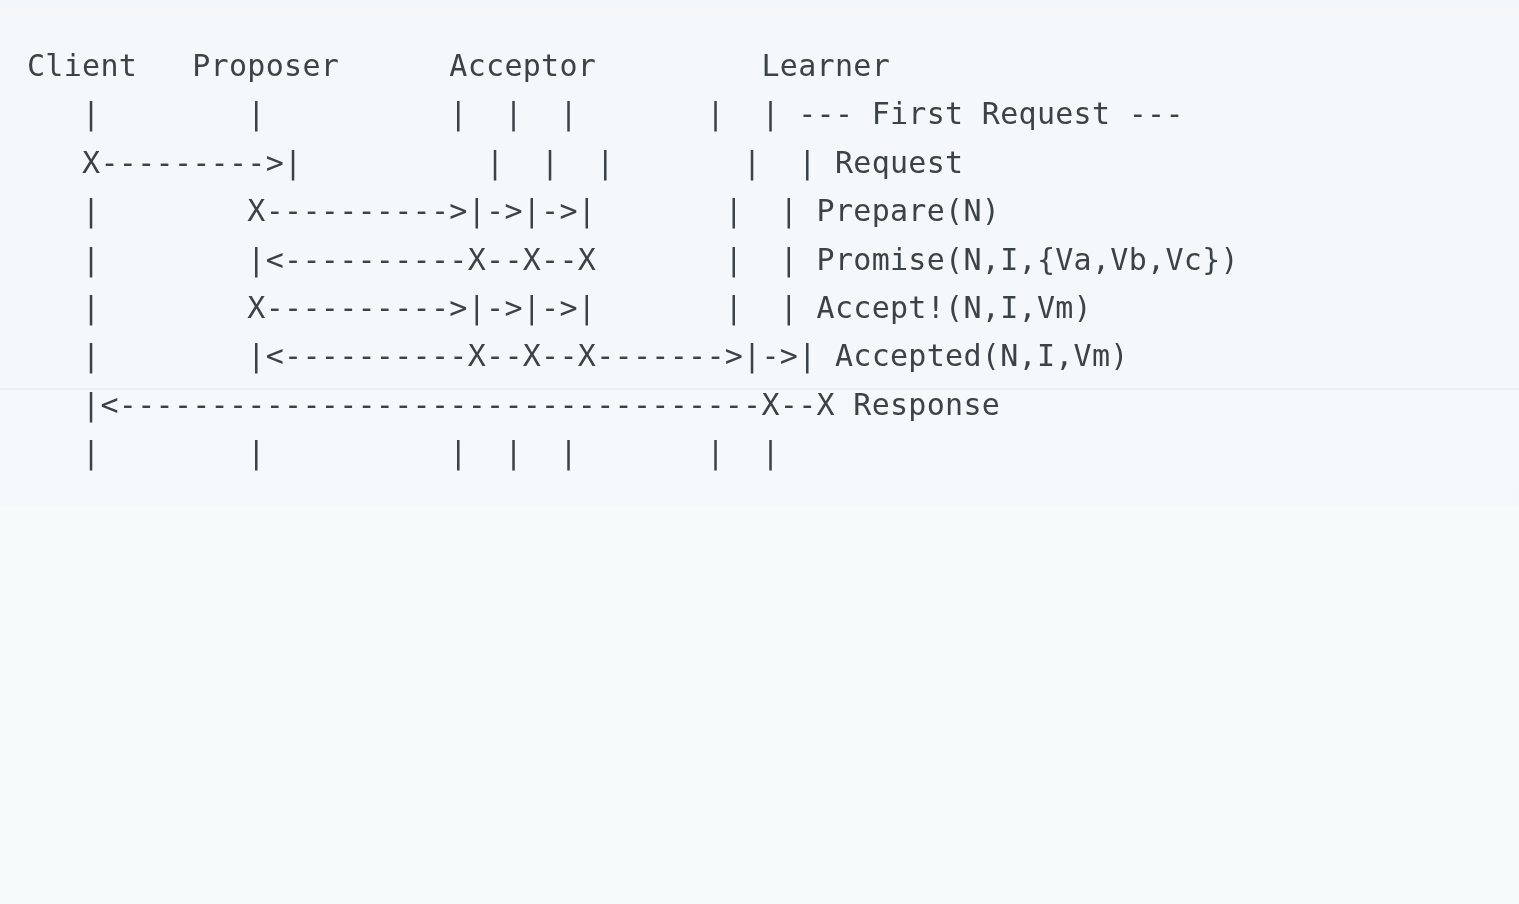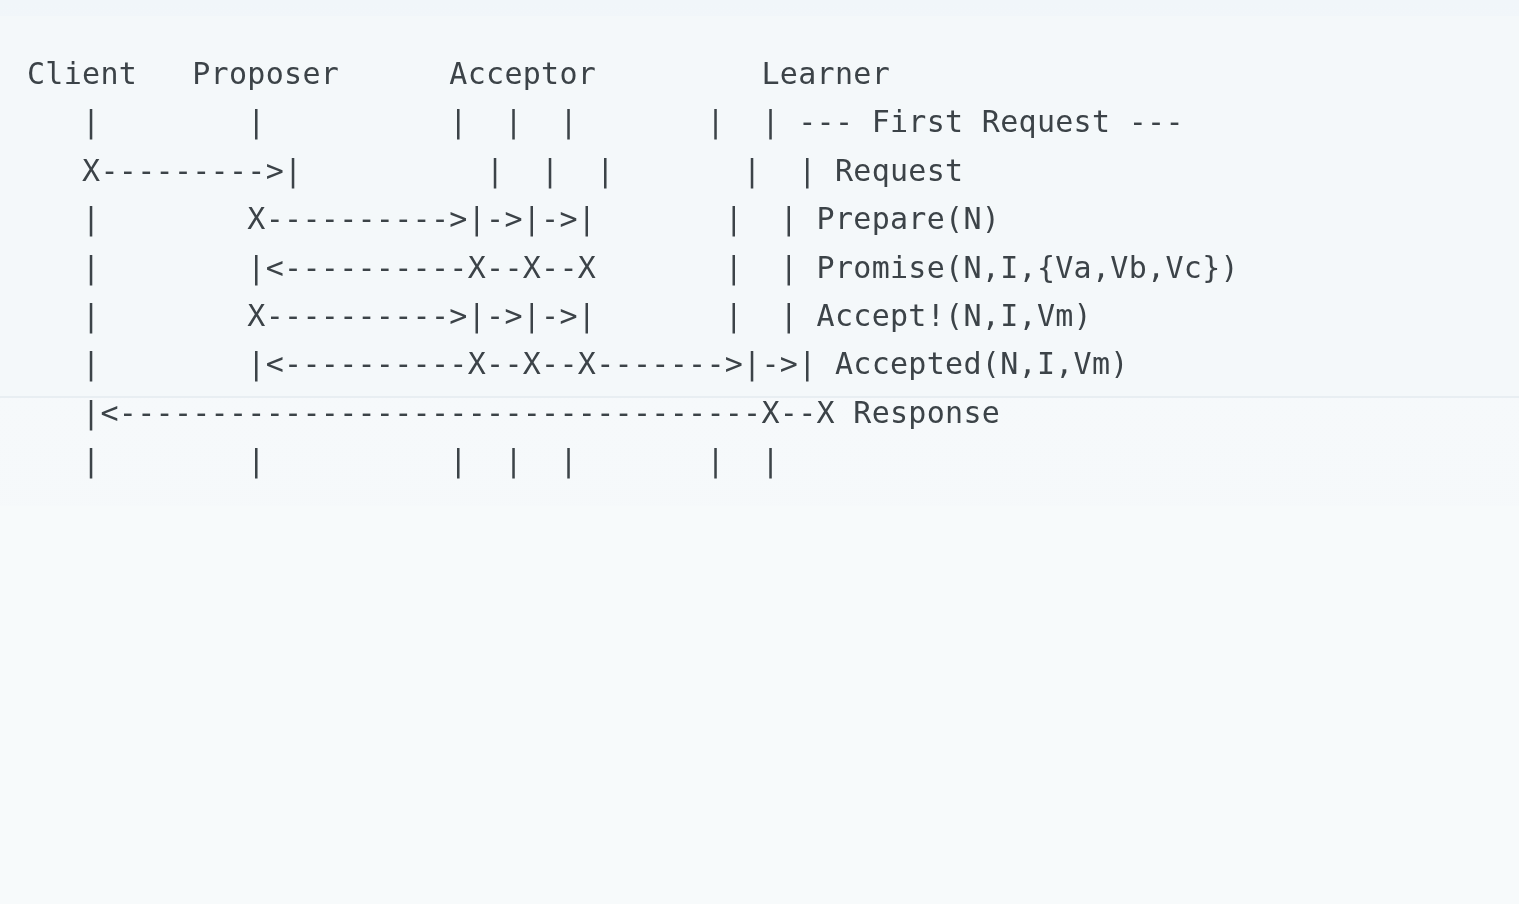--- a/index.html
+++ b/index.html
@@ -20,21 +20,21 @@
     height: 904px;
     background: linear-gradient(180deg, #f1f6fa 0%, #f6f9fb 40%, #f5f8fa 100%);
   }
   .block {
     position: absolute;
     left: 0;
     width: 1519px;
     box-sizing: border-box;
   }
   #block-first {
-    top: 16px;
+    top: 8px;
     height: 382px;
     background: #f4f8fa;
     border-bottom: 2px solid #e8eef2;
   }
   #block-following {
     top: 506px;
     height: 398px;
     background: #f7fafb;
   }
   pre.ascii {

